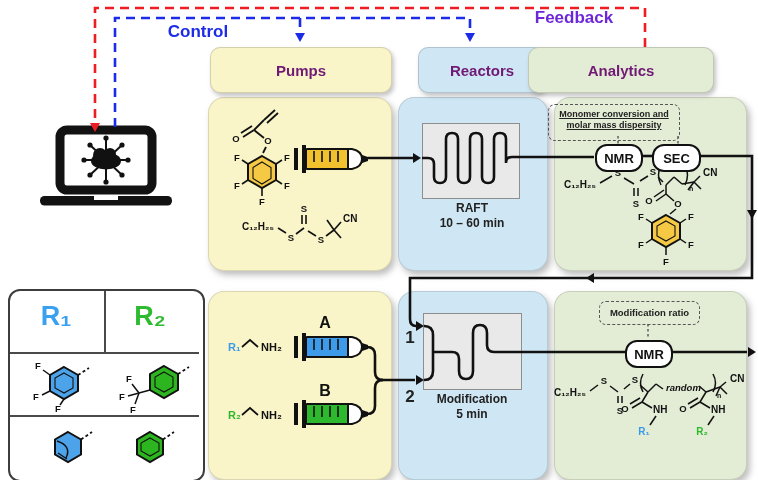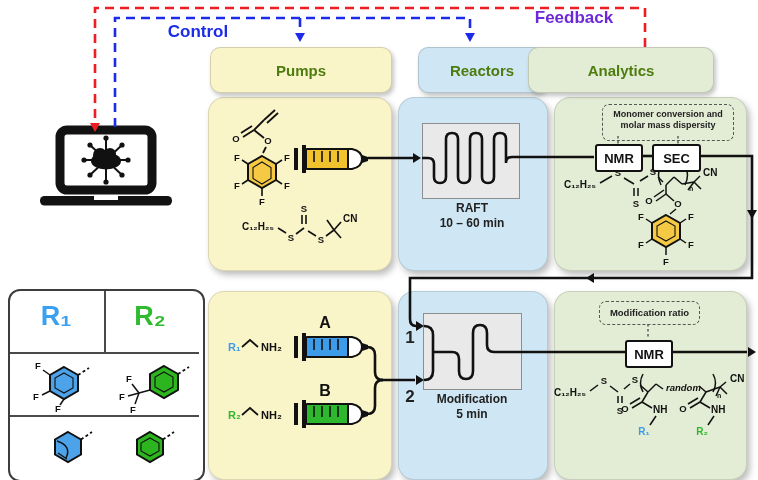--- a/index.html
+++ b/index.html
@@ -2,23 +2,23 @@
 <html><head>
 <meta charset="utf-8">
 <style>
   html,body{margin:0;padding:0;}
   body{width:758px;height:480px;position:relative;background:#ffffff;overflow:hidden;
        font-family:"Liberation Sans", sans-serif;}
   .panel{position:absolute;border-radius:16px;box-shadow:3px 4px 6px rgba(110,110,110,.45);
          border:1px solid rgba(0,0,0,.12);z-index:1;}
   .header-box{position:absolute;border-radius:10px;box-shadow:2px 3px 4px rgba(110,110,110,.4);
          border:1px solid rgba(0,0,0,.15);display:flex;align-items:center;justify-content:center;
-         font-weight:bold;font-size:15px;color:#4d7c0f;z-index:2;}
+         font-weight:bold;font-size:15px;color:#701a75;z-index:2;}
   .chip{position:absolute;background:#E9E9E9;border:1.5px solid #8E8E8E;z-index:2;}
-  .instrument{position:absolute;background:#fff;border:2.4px solid #111;border-radius:3px;
+  .instrument{position:absolute;background:#fff;border:2.4px solid #111;border-radius:12px;
          display:flex;align-items:center;justify-content:center;font-weight:bold;font-size:13px;
          color:#111;z-index:6;}
   .dashed-note{position:absolute;border:1.5px dashed #555;border-radius:7px;z-index:6;
          text-align:center;font-weight:bold;color:#222;}
   .lbl{position:absolute;z-index:6;font-weight:bold;color:#222;text-align:center;}
   .reactor-caption{position:absolute;z-index:6;font-weight:bold;color:#222;text-align:center;
          font-size:12px;line-height:15px;}
   .legend-box{position:absolute;background:#fff;border:2px solid #3d3d3d;border-radius:12px;z-index:1;}
   .legend-line{position:absolute;background:#4a4a4a;z-index:2;}
   #overlay{position:absolute;left:0;top:0;z-index:5;}
@@ -62,21 +62,21 @@
 <div class="reactor-caption" style="left:410px;top:392px;width:124px;">
   <div>Modification</div>
   <div>5 min</div>
 </div>
 <div class="lbl" style="left:398px;top:328px;width:24px;font-size:17px;">1</div>
 <div class="lbl" style="left:398px;top:387px;width:24px;font-size:17px;">2</div>
 
 <div class="lbl" style="left:310px;top:314px;width:30px;font-size:16px;color:#111;">A</div>
 <div class="lbl" style="left:310px;top:382px;width:30px;font-size:16px;color:#111;">B</div>
 
-<div class="dashed-note" style="left:602px;top:104px;width:130px;height:31px;font-size:9px;line-height:11px;padding-top:4px;">
+<div class="dashed-note" style="left:548px;top:104px;width:130px;height:31px;font-size:9px;line-height:11px;padding-top:4px;text-decoration:underline;">
   <div>Monomer conversion and</div>
   <div>molar mass dispersity</div>
 </div>
 <div class="instrument" style="left:595px;top:144px;width:44px;height:24px;">
   <span>NMR</span>
 </div>
 <div class="instrument" style="left:652px;top:144px;width:45px;height:24px;">
   <span>SEC</span>
 </div>
 <div class="dashed-note" style="left:599px;top:301px;width:99px;height:22px;font-size:9.5px;line-height:22px;">

